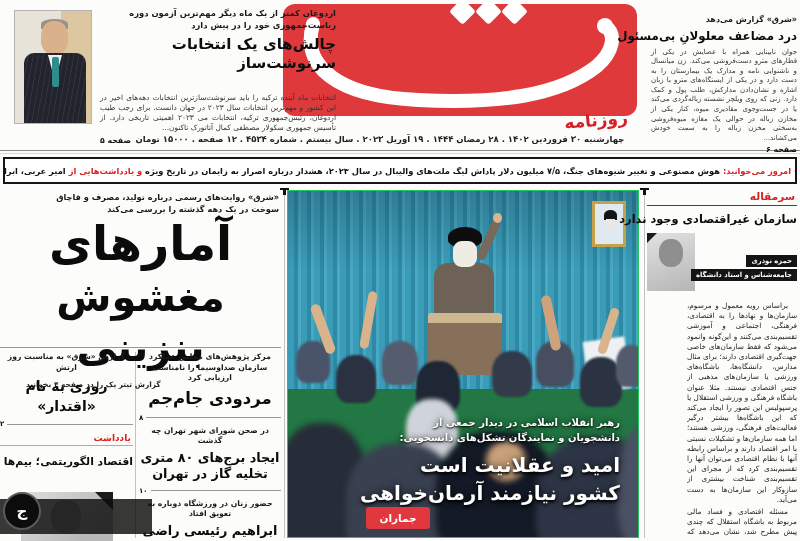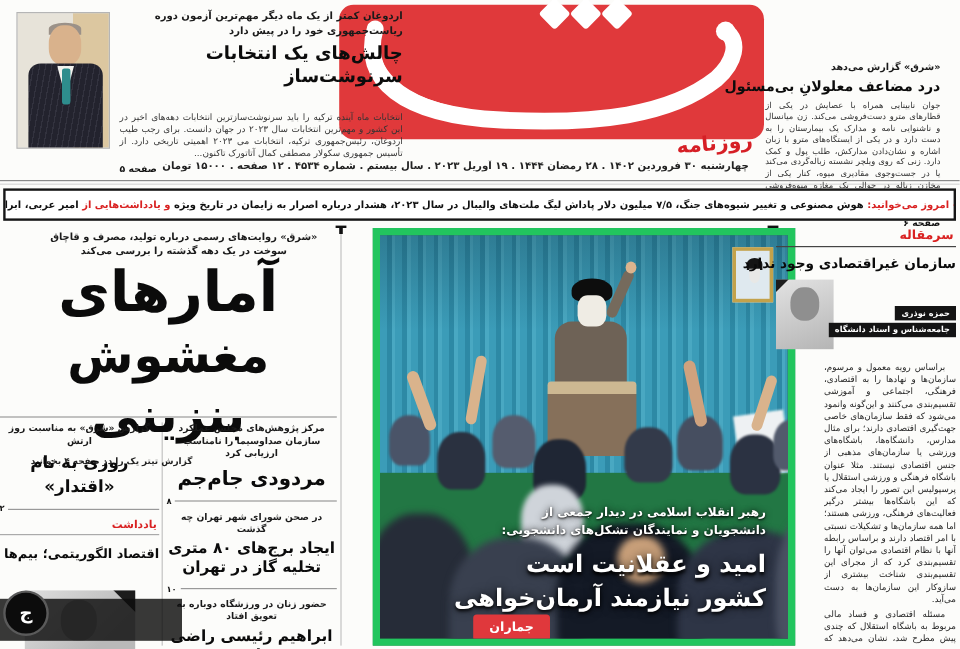--- a/index.html
+++ b/index.html
@@ -39,39 +39,39 @@
     background:repeating-linear-gradient(100deg,#23232e 0 4px,#32323e 4px 5px); border-radius:10px 10px 0 0; }
   .tp-shirt { position:absolute; left:33px; top:44px; width:14px; height:26px; background:#f2f2ee;
     clip-path:polygon(0 0,100% 0,50% 100%); }
   .tp-tie { position:absolute; left:37px; top:46px; width:7px; height:30px; background:#2e8d8d; border-radius:2px; }
   .turkey-text { position:absolute; left:100px; top:8px; width:236px; }
   .turkey-text .kicker { text-align:right; }
   .turkey-headline { font-size:15px; line-height:19px; font-weight:bold; color:#0c0c0c; text-align:right; margin:4px 0 20px; }
   .turkey-text .page-ref { margin-top:3px; text-align:left; }
 
   
-  .disabled-story { position:absolute; right:16px; top:14px; width:146px;margin-top:36px; }
+  .disabled-story { position:absolute; right:3px; top:14px; width:146px; }
   .disabled-story .kicker { font-size:8px; text-align:right; }
   .disabled-headline { font-size:11.8px; font-weight:bold; color:#0c0c0c; margin:3px 0 5px; white-space:nowrap; }
   .disabled-story .body-text { font-size:7px; line-height:9.6px; }
   .disabled-story .page-ref { margin-top:2px; }
 
   
   .ticker { position:absolute; left:3px; right:3px; top:157px; height:27px; border:2px solid #161616;
     background:#fff; display:flex; align-items:center; justify-content:center; gap:3px;
     font-size:8.3px; font-weight:bold; white-space:nowrap; overflow:hidden; padding:0 5px; }
 
   
   .vdiv { position:absolute; width:1px; background:#c2c2c2; }
   .tmark { position:absolute; width:9px; height:2px; background:#111; }
   .tmark::after { content:""; position:absolute; left:3px; top:2px; width:3px; height:5px; background:#111; }
 
   
   .lead { position:absolute; left:0; top:192px; width:281px; }
-  .lead .kicker { font-size:8.2px; text-align:center; padding-right:2px;padding-left:28px; }
+  .lead .kicker { font-size:8.2px; text-align:right; padding-right:2px;padding-left:28px; }
   .lead-h1 { font-size:47px; line-height:57px; font-weight:bold; color:#0b0b0b; text-align:center; }
   .lead-h2 { font-size:40px; line-height:50px; font-weight:bold; color:#0b0b0b; text-align:center; }
   .lead-note { font-size:7.4px; font-weight:bold; color:#222; margin-top:8px; padding-left:26px; text-align:left; }
   .mid-rule { position:absolute; left:0; top:347px; width:281px; height:1px; background:#9a9a9a; }
 
   
   .substack { position:absolute; top:352px; bottom:3px; }
   .left-sub  { left:0; width:133px; }
   .right-sub { left:139px; width:142px; }
   .sub-kicker { font-size:7.7px; font-weight:bold; line-height:10.5px; text-align:center; color:#1a1a1a; }
@@ -100,21 +100,21 @@
   .ed-photo .np-head { position:absolute; left:12px; top:6px; width:24px; height:28px; background:#8f8f8f; border-radius:45%; }
   .ed-photo .np-wedge { position:absolute; left:-10px; top:-10px; width:0; height:0;
     border-top:30px solid #1c1c1c; border-right:30px solid transparent; }
   .ed-tags { position:absolute; right:0; top:22px; display:flex; flex-direction:column; align-items:flex-start; gap:2px; }
   .ed-tag { background:#141414; color:#fff; font-size:6.8px; font-weight:bold; padding:2px 5px; white-space:nowrap; }
   .ed-body { flex:1; overflow:hidden; font-size:7.3px; line-height:10.2px; color:#1d1d1d; text-align:justify;margin-left:40px; }
   .ed-body p { text-indent:9px; margin-bottom:2px; }
 
   
   .main-photo { position:absolute; left:287px; top:190px; width:352px; height:348px;
-    background:#274; overflow:hidden; border:6px solid #22c55e;margin-left:24px; }
+    background:#274; overflow:hidden; border:1px solid #22c55e; }
   .curtain { position:absolute; left:0; top:0; right:0; height:198px;
     background:repeating-linear-gradient(90deg,#3b9cb8 0 6px,#2d89a5 6px 10px,#49a8c2 10px 13px); }
   .curtain::after { content:""; position:absolute; inset:0; background:linear-gradient(180deg,rgba(10,30,40,.25),rgba(0,0,0,0) 40%); }
   .khomeini { position:absolute; right:12px; top:10px; width:34px; height:46px;
     background:#dfe9ef; border:3px solid #c3a24b; }
   .khomeini i { position:absolute; left:9px; top:6px; width:13px; height:10px; background:#141414; border-radius:50% 50% 0 0; display:block; }
   .khomeini i::after { content:""; position:absolute; left:2px; top:9px; width:9px; height:12px; background:#e8e8e6; border-radius:0 0 50% 50%; }
   .leader-turban { position:absolute; left:160px; top:36px; width:34px; height:20px; background:#0d0d0d; border-radius:50% 50% 35% 35%; }
   .leader-face { position:absolute; left:165px; top:50px; width:24px; height:26px; background:#efece4; border-radius:35%; }
   .leader-robe { position:absolute; left:146px; top:72px; width:60px; height:64px; background:#6e6256; border-radius:14px 14px 0 0; }

